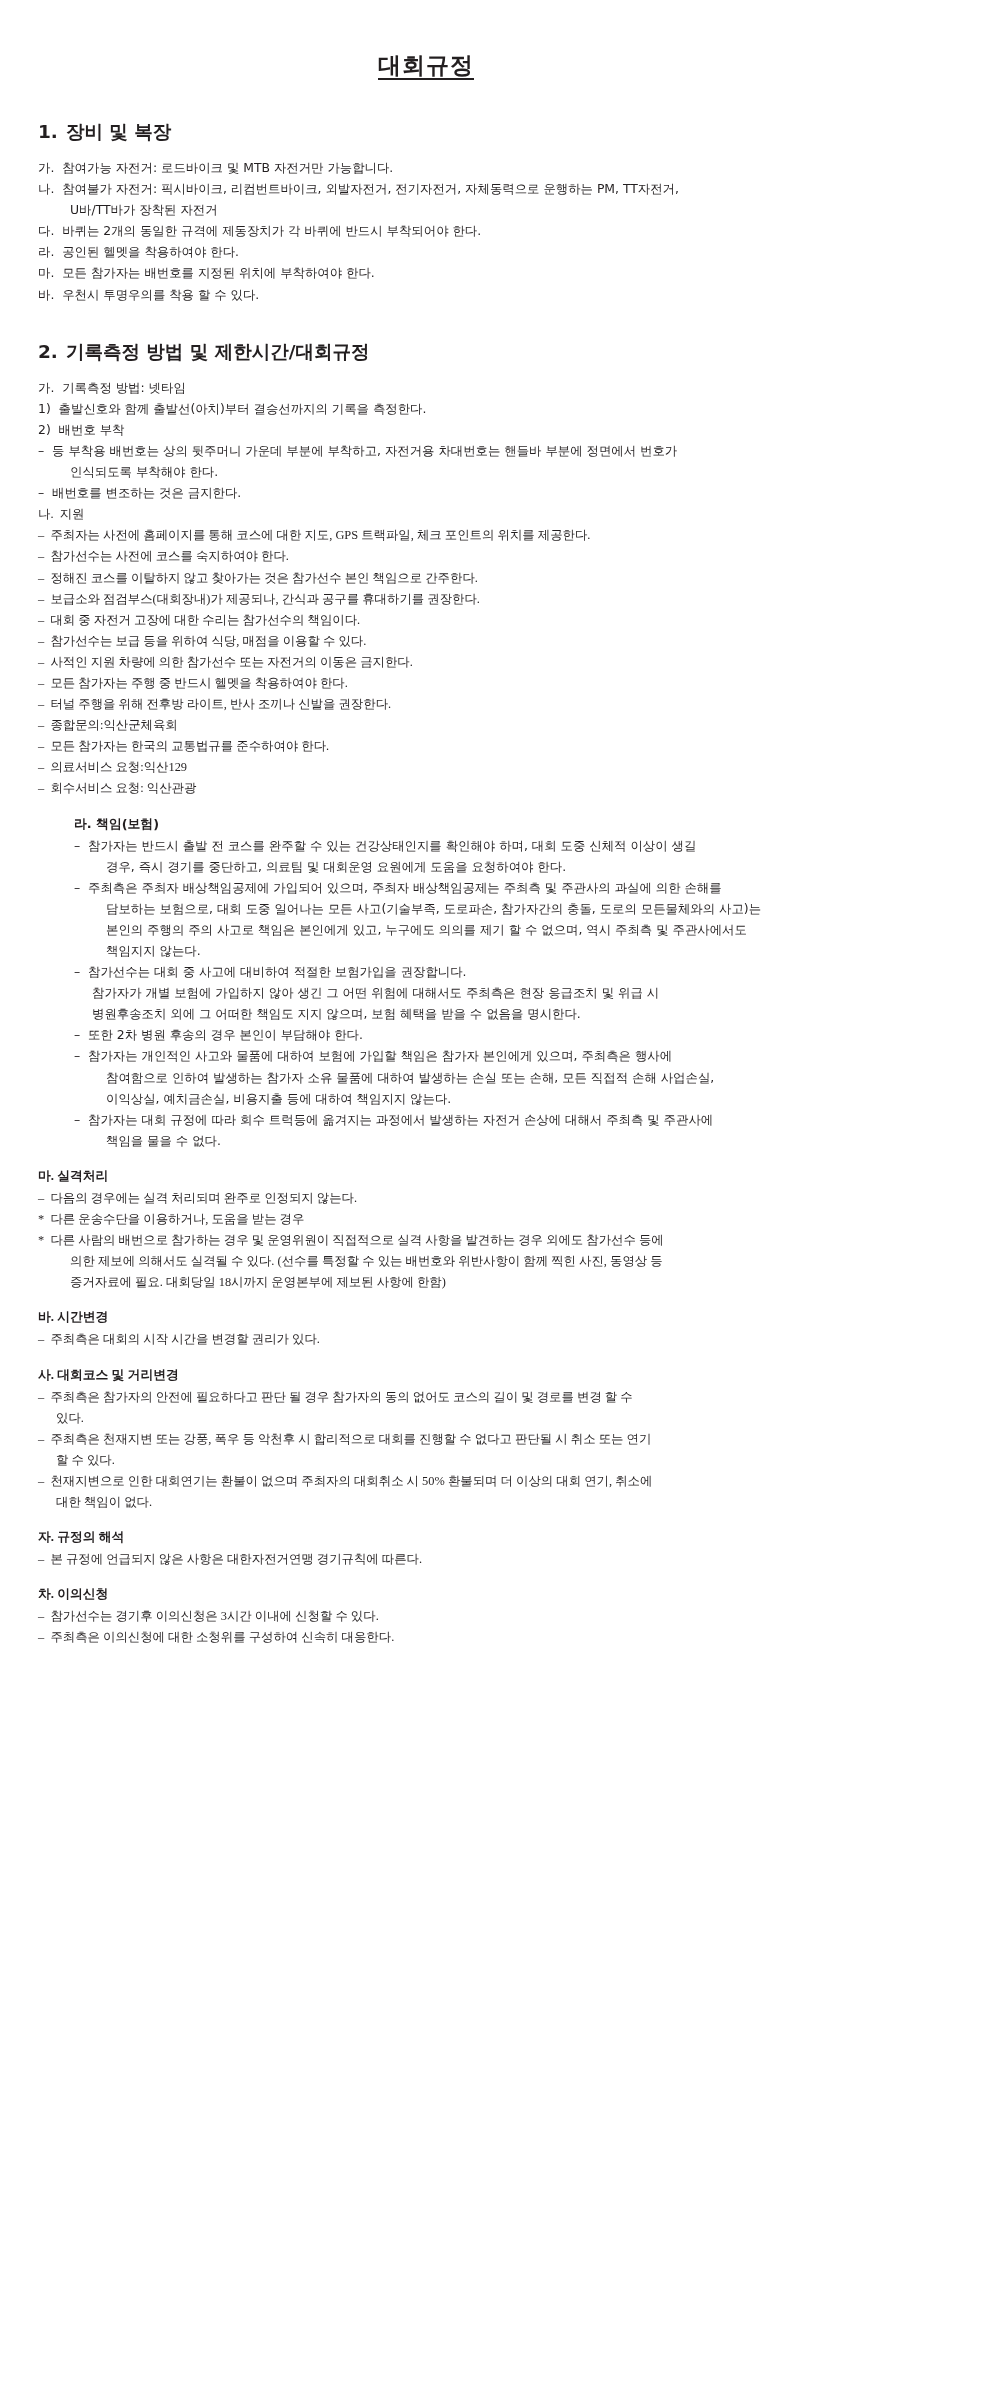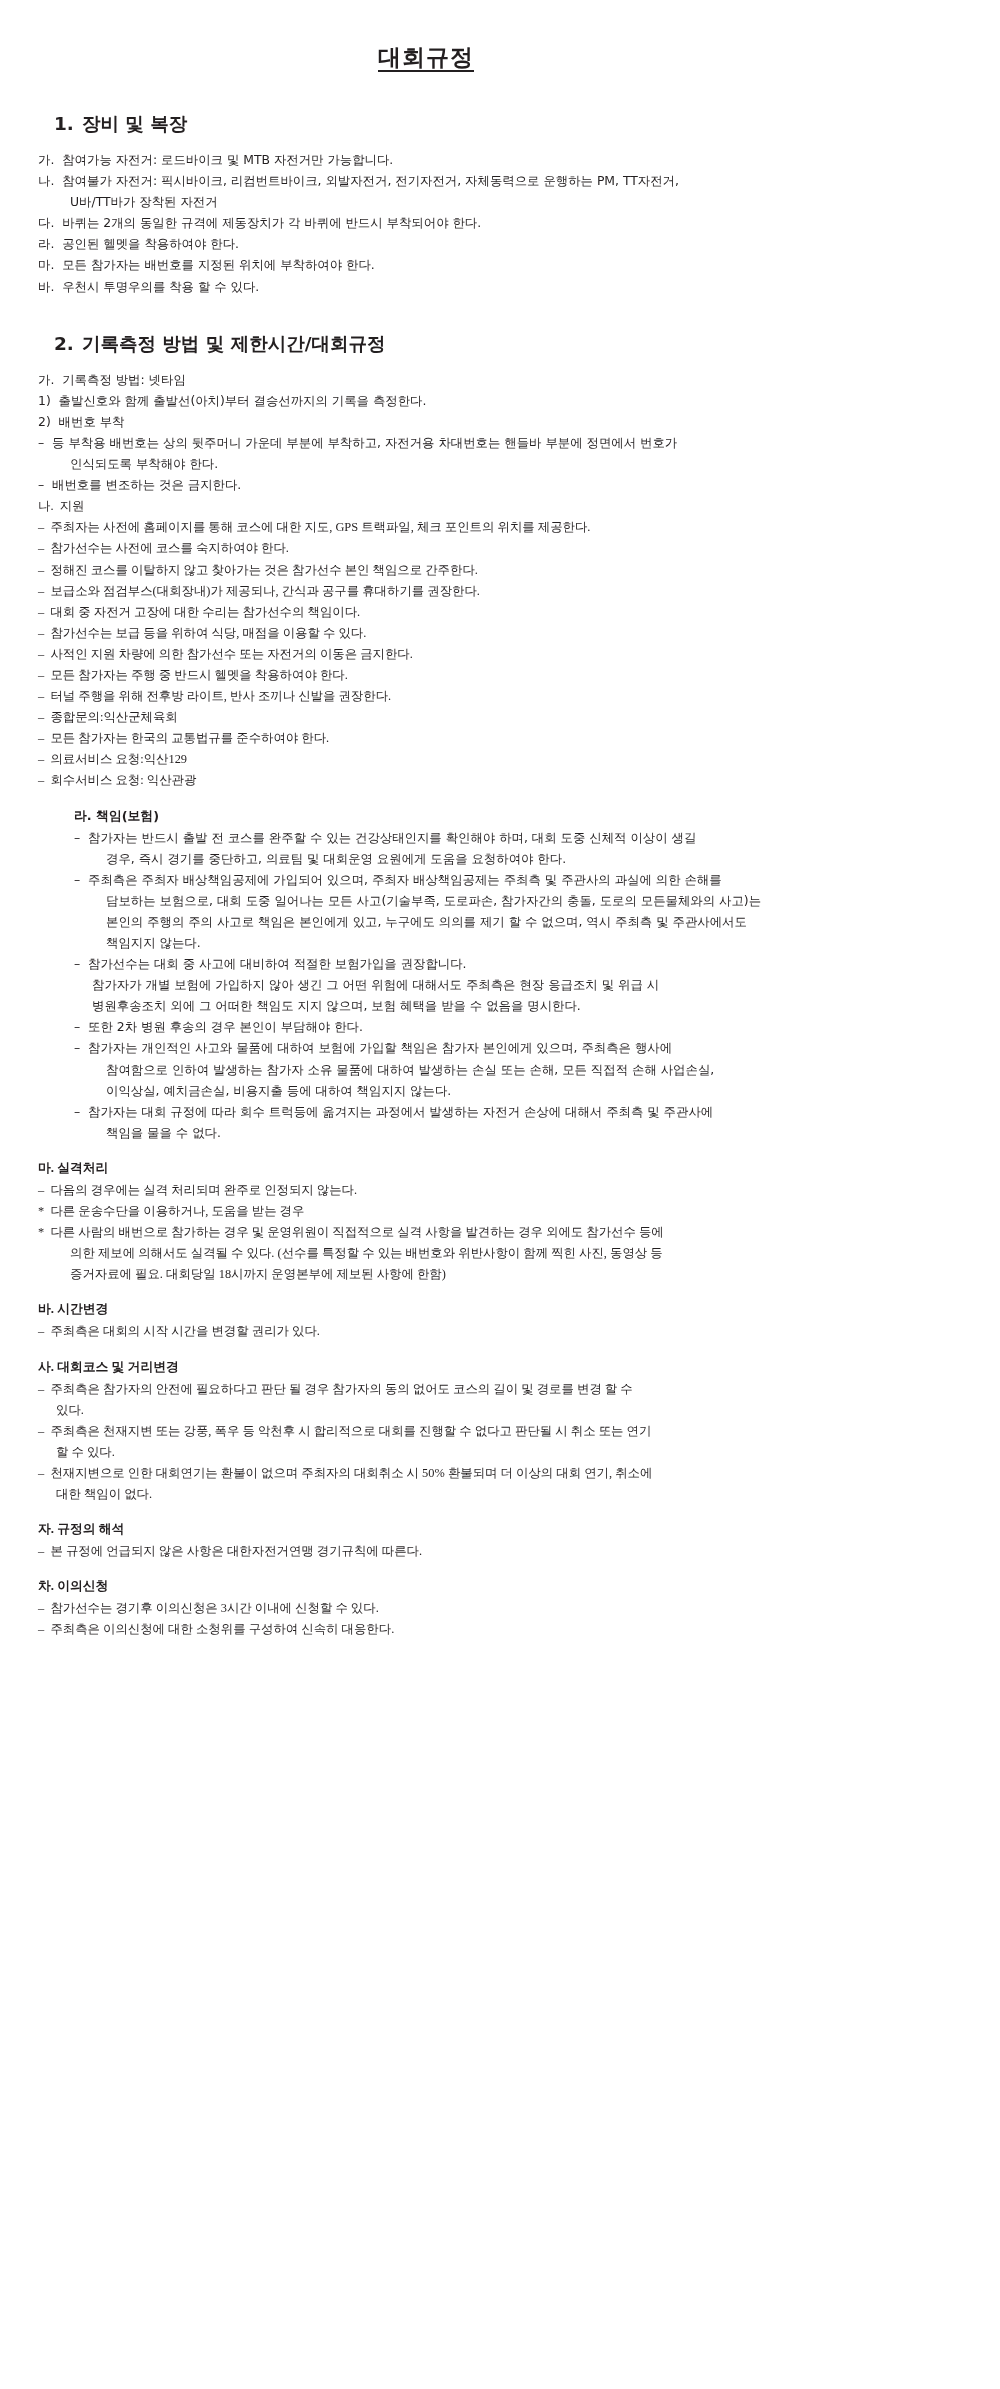--- a/index.html
+++ b/index.html
@@ -9,40 +9,40 @@
   }
   body {
     width: 1000px;
     font-family: "DejaVu Sans", "Liberation Sans", sans-serif;
     color: #231f20;
   }
   .page {
     width: 852px;
     min-height: 2389px;
     box-sizing: border-box;
-    padding: 24px 38px 30px 38px;
+    padding: 32px 38px 30px 38px;
     position: relative;
   }
   .doc-title {
     text-align: center;
     font-size: 23px;
     font-weight: bold;
     letter-spacing: 1px;
     text-decoration: underline;
     text-underline-offset: 5px;
     margin: 18px 0 0 0;
     padding-bottom: 4px;
   }
   .section {
     margin-top: 34px;
   }
   .section-heading {
     font-size: 18.5px;
     font-weight: bold;
-    margin: 0 0 14px 16px;
+    margin: 0 0 14px 0;
     letter-spacing: 0px;
   }
   .section-heading .num {
     margin-right: 8px;
   }
   .line {
     font-size: 12.4px;
     line-height: 1.62;
     margin: 0 0 1px 0;
     white-space: pre-wrap;

